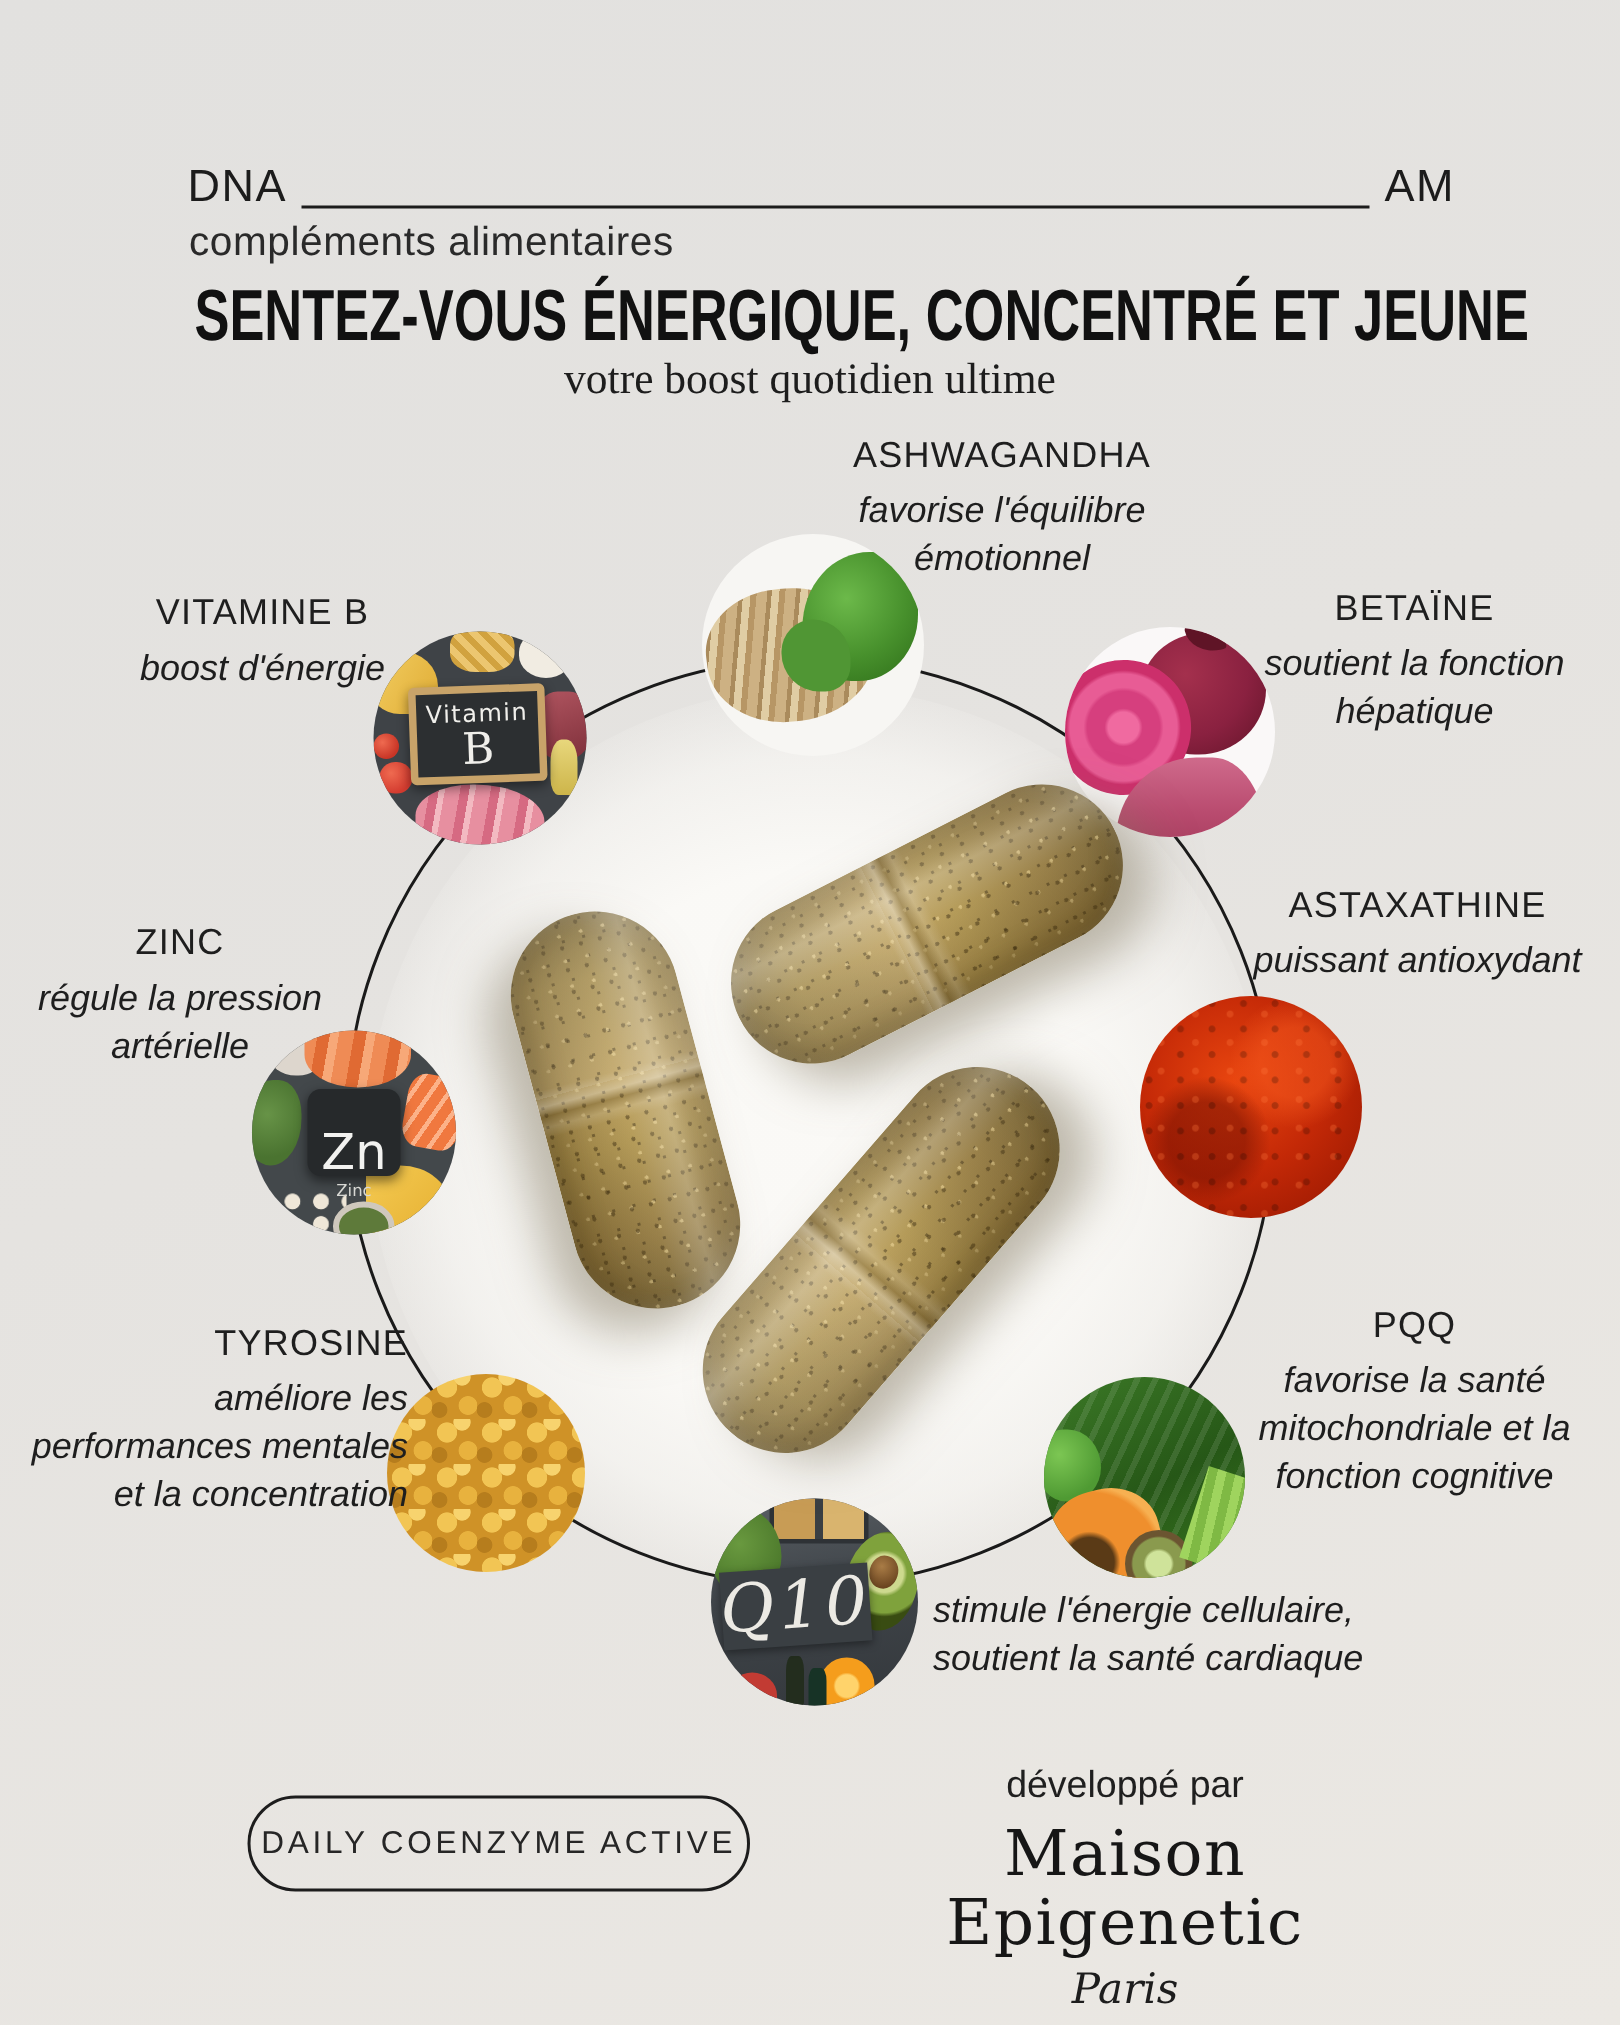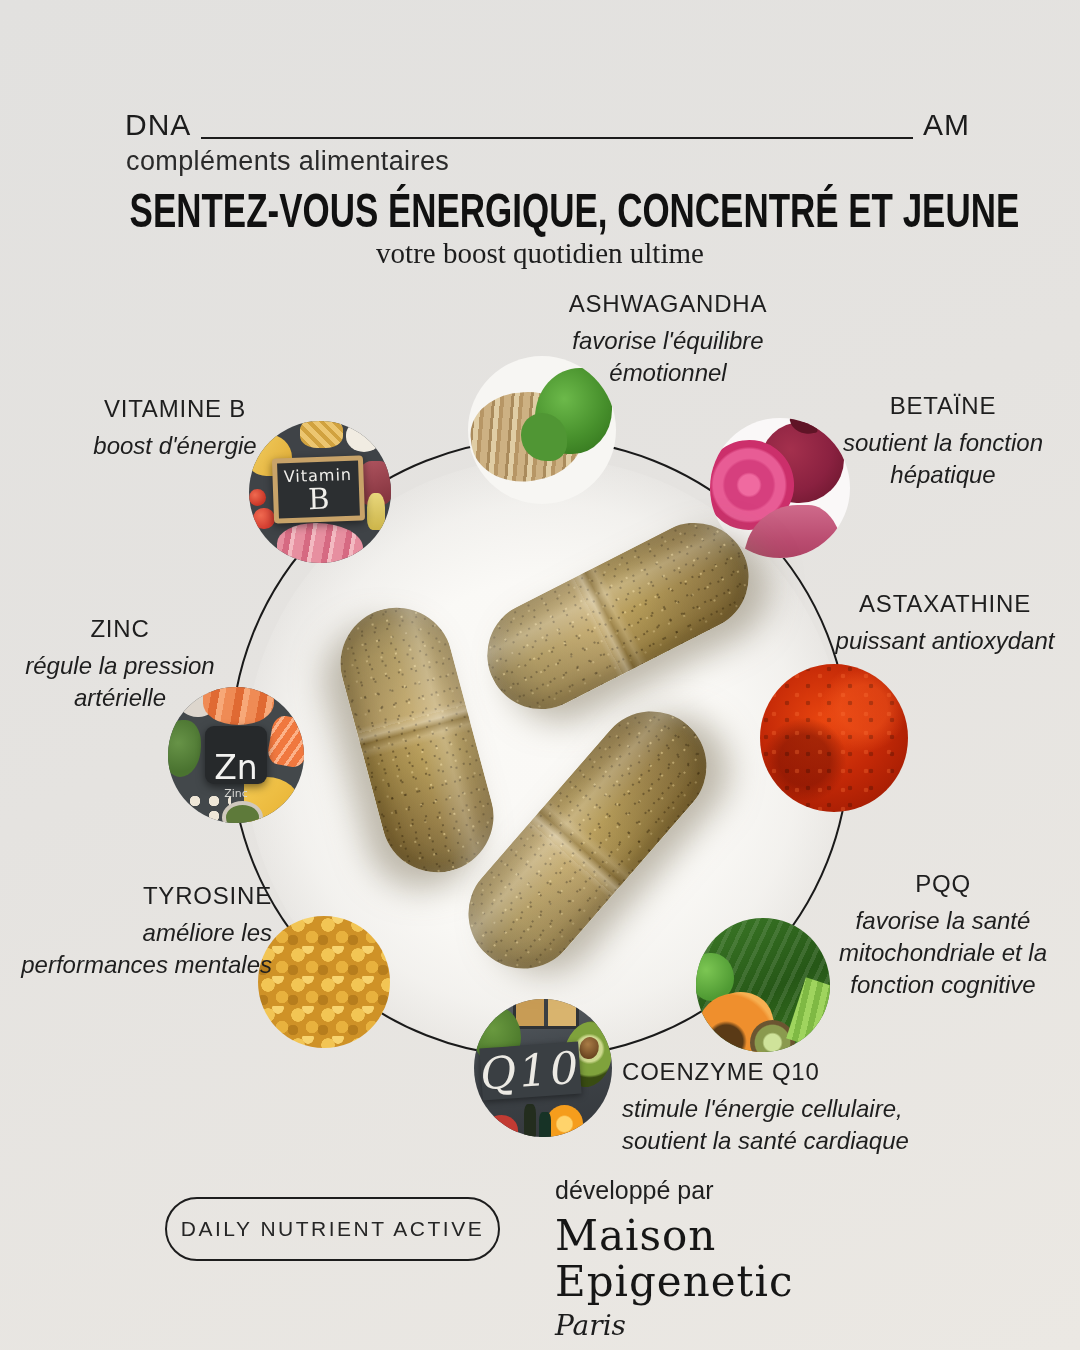--- a/index.html
+++ b/index.html
@@ -163,21 +163,21 @@
   .t-pqq{left:798px;top:870px;width:290px;}
   .t-q10{left:622px;top:1058px;width:310px;text-align:left;}
   .t-tyr{left:8px;top:882px;width:264px;text-align:right;}
   .t-zn{left:0px;top:615px;width:240px;}
   .t-vb{left:25px;top:395px;width:300px;}
 
   
   .badge{position:absolute;left:165px;top:1197px;width:335px;height:64px;box-sizing:border-box;
     border:2.5px solid #1d1d1d;border-radius:36px;display:flex;align-items:center;justify-content:center;
     font-size:21px;letter-spacing:2.5px;color:#262626;z-index:6;}
-  .devblock{position:absolute;left:555px;top:1176px;width:390px;text-align:left;z-index:6;}
+  .devblock{position:absolute;left:555px;top:1176px;width:390px;text-align:center;z-index:6;}
   .devby{font-size:25px;color:#1f1f1f;}
   .maison{font-family:"DejaVu Serif",serif;font-size:42px;color:#161616;margin-top:8px;letter-spacing:1px;line-height:1.1;}
   .paris{font-family:"DejaVu Serif",serif;font-style:italic;font-size:28px;color:#1d1d1d;margin-top:4px;}
 </style>
 </head>
 <body>
 
 <div class="canvas">
 
   <div class="brandline">
@@ -281,42 +281,42 @@
   </div>
 
   <div class="nut t-pqq">
     <div class="lbl">PQQ</div>
     <div class="dsc">favorise la santé</div>
     <div class="dsc">mitochondriale et la</div>
     <div class="dsc">fonction cognitive</div>
   </div>
 
   <div class="nut t-q10">
-    <div class="lbl">COENZYME Q10</div>
     <div class="dsc">stimule l'énergie cellulaire,</div>
     <div class="dsc">soutient la santé cardiaque</div>
   </div>
 
   <div class="nut t-tyr">
     <div class="lbl">TYROSINE</div>
     <div class="dsc">améliore les</div>
     <div class="dsc">performances mentales</div>
+    <div class="dsc">et la concentration</div>
   </div>
 
   <div class="nut t-zn">
     <div class="lbl">ZINC</div>
     <div class="dsc">régule la pression</div>
     <div class="dsc">artérielle</div>
   </div>
 
   <div class="nut t-vb">
     <div class="lbl">VITAMINE B</div>
     <div class="dsc">boost d'énergie</div>
   </div>
 
-  <div class="badge">DAILY NUTRIENT ACTIVE</div>
+  <div class="badge">DAILY COENZYME ACTIVE</div>
   <div class="devblock">
     <div class="devby">développé par</div>
     <div class="maison">Maison Epigenetic</div>
     <div class="paris">Paris</div>
   </div>
 
 </div>
 
 </body></html>

